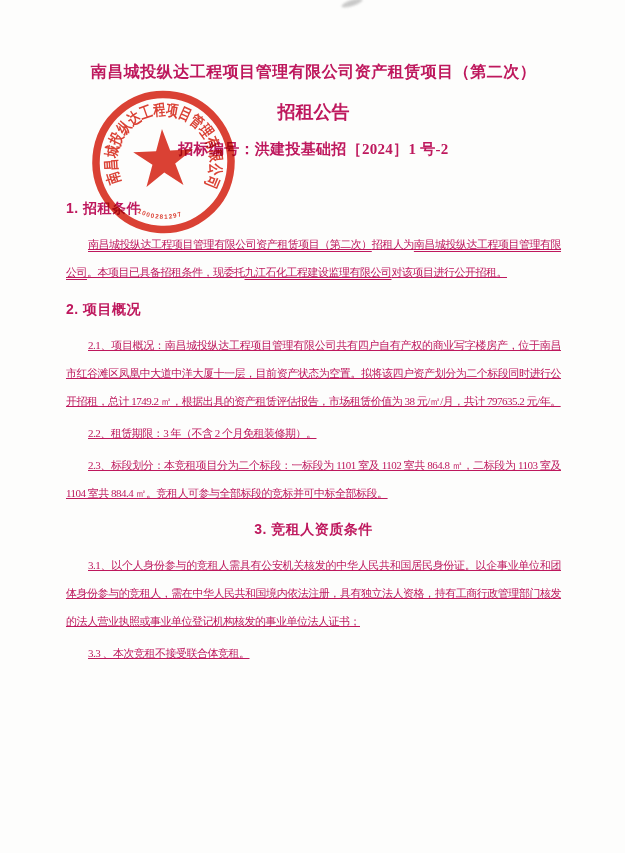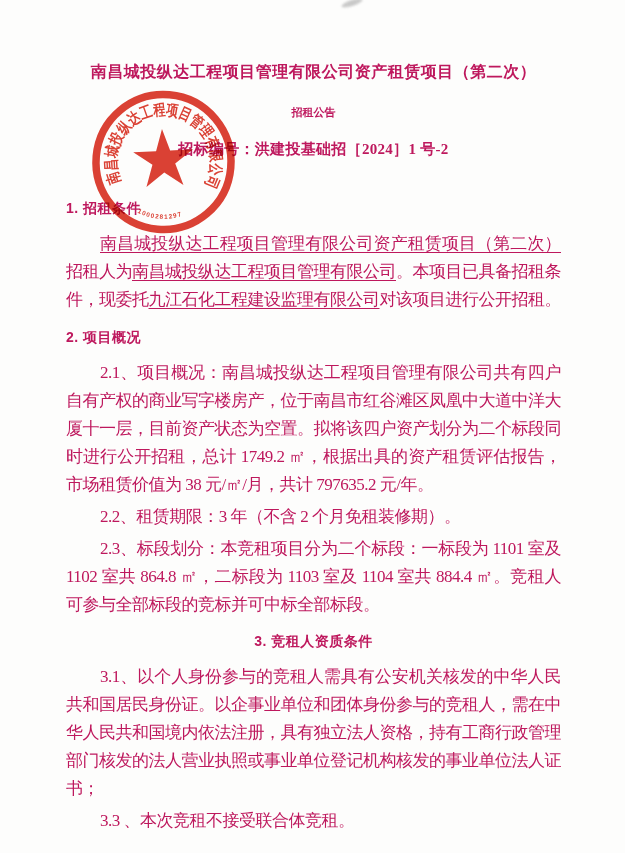--- a/index.html
+++ b/index.html
@@ -15,21 +15,21 @@
   .content { padding:60px 64px 0 66px; }
 
   .doc-title {
     margin:0;
     font-size:16px; font-weight:bold;
     line-height:23px; text-align:center;
     letter-spacing:0.5px;
   }
   .doc-subtitle {
     margin:18px 0 0;
-    font-size:11px; font-weight:bold;
+    font-size:18px; font-weight:bold;
     line-height:22px; text-align:center;
   }
   .tender-line {
     margin:15px 0 0;
     font-size:15px; font-weight:bold;
     line-height:22px; text-align:center;
     letter-spacing:0.3px;
   }
 
   h3.sec {
@@ -37,25 +37,26 @@
     font-size:14px; font-weight:bold;
     line-height:20px;
     margin:13px 0 0;
     letter-spacing:0.5px;
   }
   h3.sec-first { margin-top:38px; }
   h3.sec3 { margin-top:12px;text-align:center; }
 
   p.body {
     margin:12px 0 0;
-    font-size:17px;
+    font-size:11px;
     line-height:28px;
     letter-spacing:-0.5px;
     text-align:justify;
     text-indent:2em;
+    text-decoration:underline;
   }
   p.body.cont { margin-top:4px; }
 
   .u {
     text-decoration:underline;
     text-underline-offset:3px;
     text-decoration-thickness:1px;
   }
 
   

